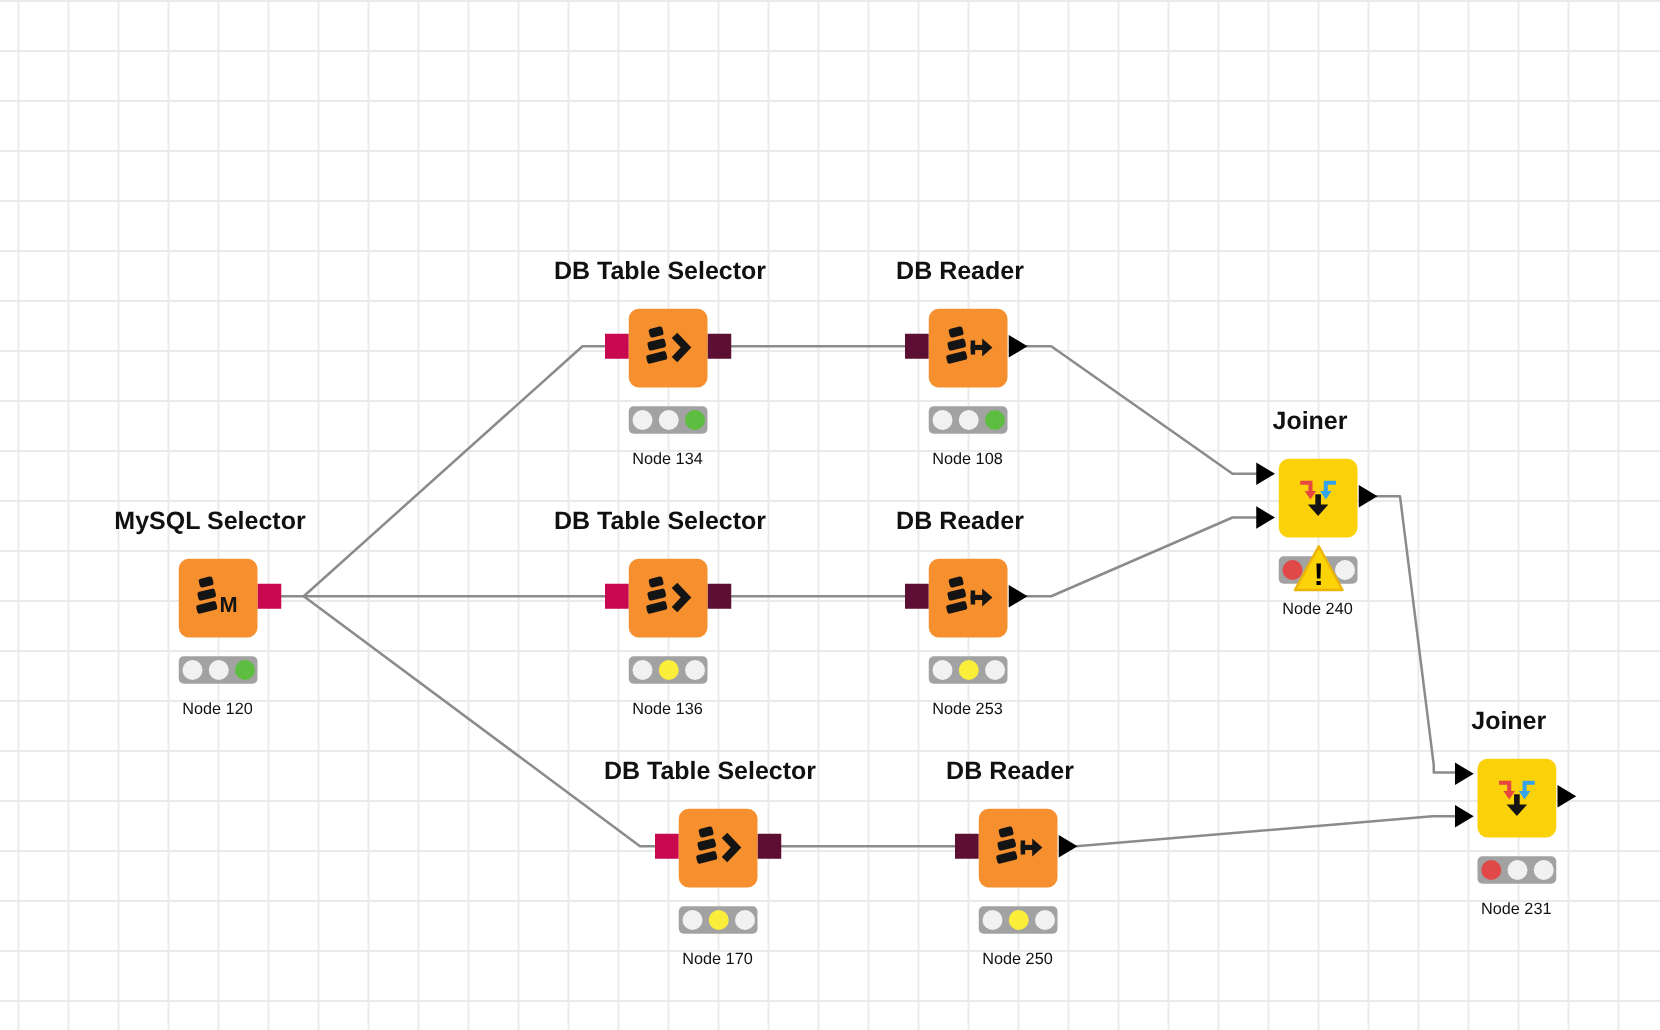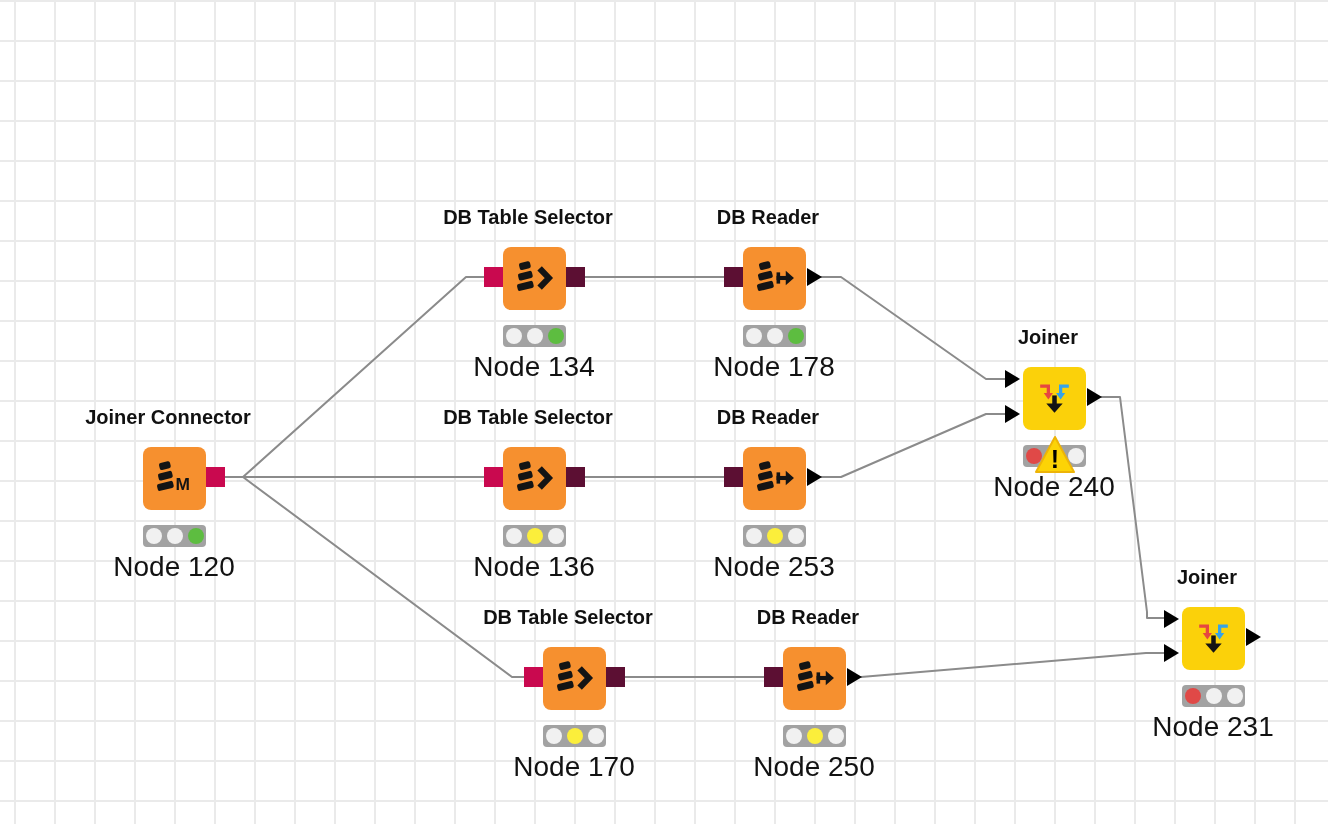--- a/index.html
+++ b/index.html
@@ -18,21 +18,21 @@
   .wires path{stroke:#8b8b8b;stroke-width:2;fill:none;stroke-linejoin:round;stroke-linecap:round;}
 
   .node{position:absolute;width:63px;}
   .nbody{position:absolute;left:0;top:0;width:63px;height:63px;border-radius:8px;}
   .orange{background:#f6902f;}
   .yellow{background:#fbd10a;}
   .nicon{position:absolute;left:9px;top:9px;width:45px;height:45px;}
   .title{position:absolute;left:25px;top:-42px;transform:translateX(-50%);
          font-size:20px;font-weight:bold;white-space:nowrap;line-height:24px;text-align:right;}
   .label{position:absolute;left:31px;top:108px;transform:translateX(-50%);
-         font-size:28px;white-space:nowrap;line-height:24px;text-align:right;}
+         font-size:13px;white-space:nowrap;line-height:24px;text-align:right;}
 
   .psq{position:absolute;width:19px;height:20px;top:20px;}
   .psq.in{left:-19px;} .psq.out{left:63px;}
   .pdb{background:#c9094f;} .pdbdark{background:#5c0f33;}
   .ptri{position:absolute;width:0;height:0;
         border-top:9px solid transparent;border-bottom:9px solid transparent;
         border-left:15px solid #000;}
 
   .status{position:absolute;left:0;top:78px;width:63px;height:22px;border-radius:4px;
           background:#a2a2a2;display:flex;align-items:center;justify-content:center;gap:5px;}
@@ -57,21 +57,21 @@
     <path d="M585 277 H725"></path>
     <path d="M585 477 H725"></path>
     <path d="M625 677 H765"></path>
     <path d="M820 277 H841 L986 379 H1006"></path>
     <path d="M820 477 H841 L986 414 H1006"></path>
     <path d="M1101 397 H1120 L1147 612 V618 H1164"></path>
     <path d="M861 677 L1146 653 H1164"></path>
   </svg>
 
   <div class="node" style="left:143px;top:447px">
-    <div class="title">Joiner Connector</div>
+    <div class="title">MySQL Selector</div>
     <div class="psq out pdb"></div>
     <div class="nbody orange">
       <svg class="nicon" viewBox="0 0 44 44">
         <g fill="#141414">
           <rect x="7" y="6" width="11" height="7" rx="2" transform="rotate(-14 12 9)"></rect>
           <rect x="6" y="16" width="14" height="7" rx="2" transform="rotate(-14 12 19)"></rect>
           <rect x="5" y="26" width="16" height="7" rx="2" transform="rotate(-14 12 29)"></rect>
         </g>
         <text x="23" y="33" font-size="17" font-weight="bold" fill="#141414" font-family="Liberation Sans, sans-serif">M</text>
       </svg>
@@ -120,21 +120,21 @@
           <rect x="24" y="19.5" width="10" height="4"></rect>
           <polygon points="33,14.5 33,28.5 41,21.5"></polygon>
         </g>
       </svg>
     </div>
     <div class="status">
       <span class="light light-off"></span>
       <span class="light light-off"></span>
       <span class="light light-green"></span>
     </div>
-    <div class="label">Node 178</div>
+    <div class="label">Node 108</div>
   </div>
 
   <div class="node" style="left:503px;top:447px">
     <div class="title">DB Table Selector</div>
     <div class="psq in pdb"></div>
     <div class="psq out pdbdark"></div>
     <div class="nbody orange">
       <svg class="nicon" viewBox="0 0 44 44">
         <g fill="#141414">
           <rect x="7" y="6" width="11" height="7" rx="2" transform="rotate(-14 12 9)"></rect>

